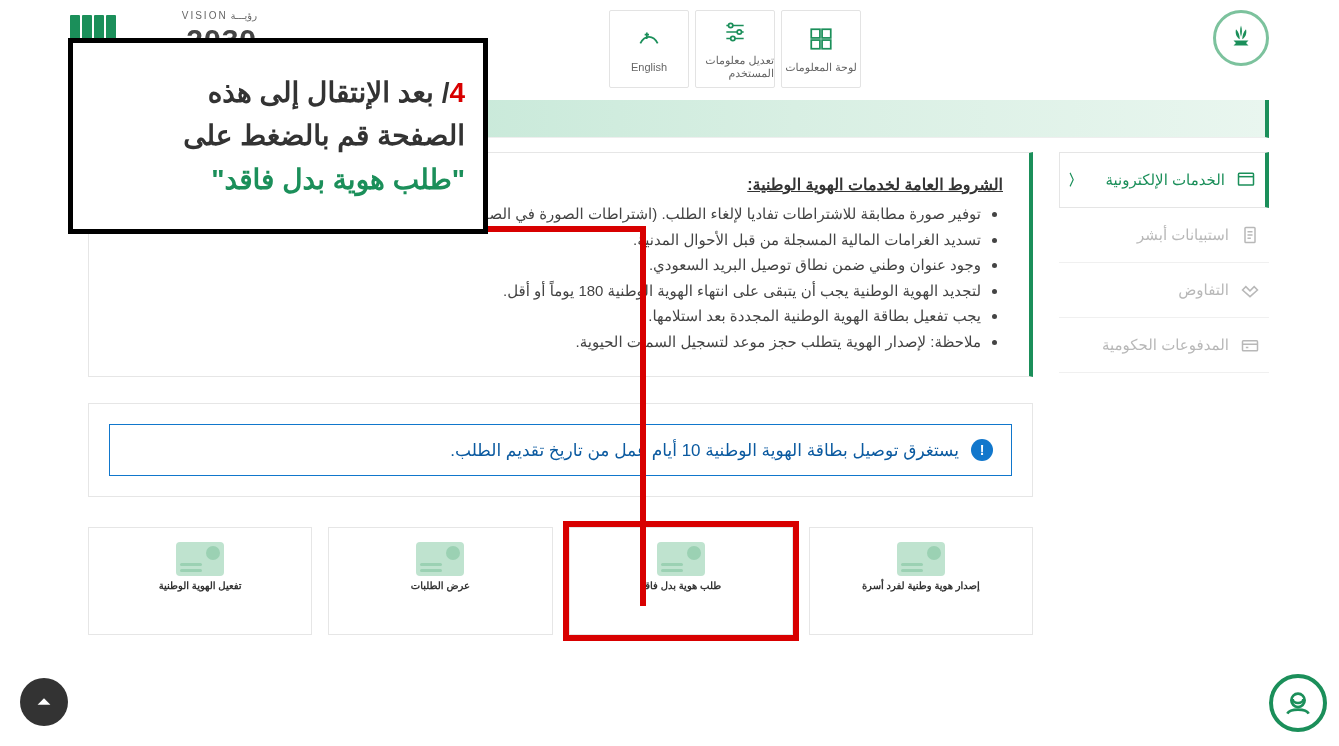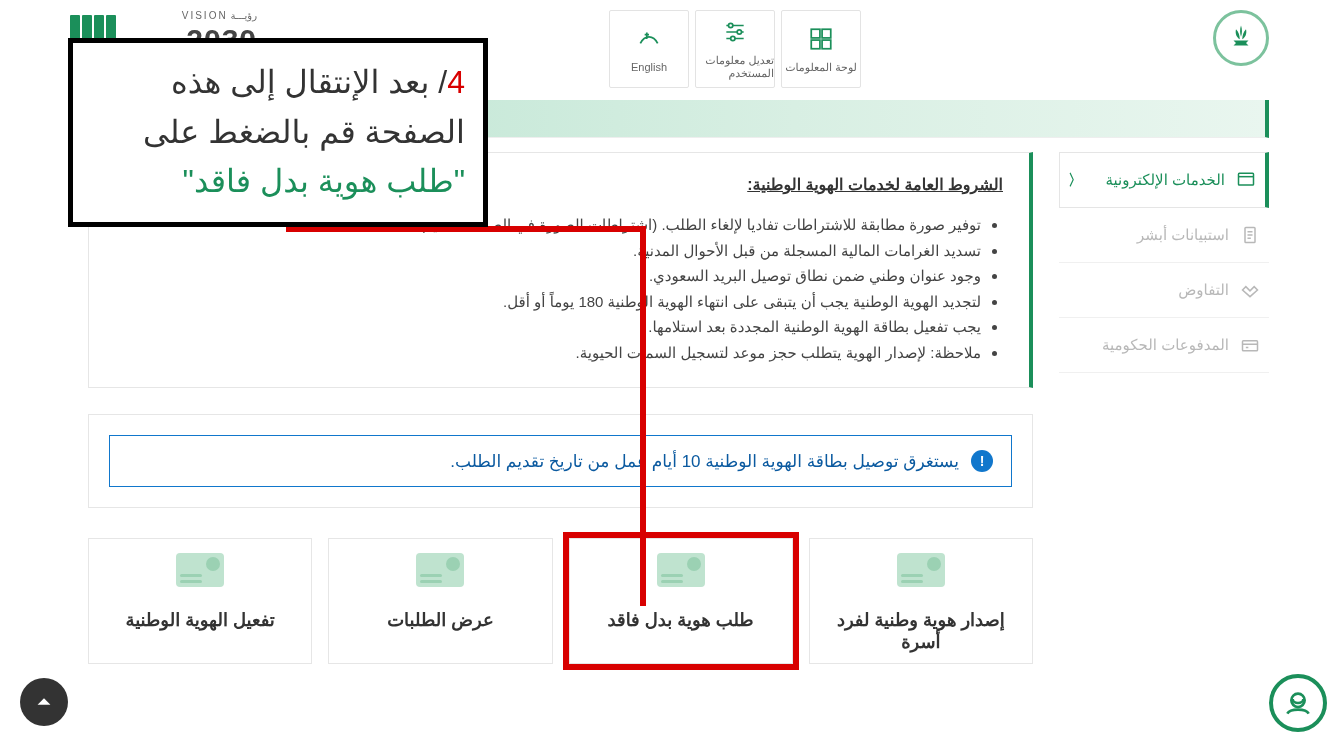--- a/index.html
+++ b/index.html
@@ -147,21 +147,21 @@
   }
   .welcome {
     font-size: 18px;
     font-weight: 700;
     margin-bottom: 10px;
   }
   .terms-head {
     font-size: 16px;
     font-weight: 700;
     text-decoration: underline;
-    margin-bottom: 18px;
+    margin-bottom: 7px;
   }
   .terms-list {
     padding-right: 22px;
     font-size: 15px;
     color:#444;
     line-height: 1.7;
   }
   .terms-list li { list-style: disc; }
 
   .info-box-wrap {
@@ -191,22 +191,22 @@
     gap:16px;
     margin-top:30px;
   }
   .card {
     flex:1;
     border:1px solid #e6e6e6;
     padding:14px 8px 10px;
     text-align:center;
     cursor:pointer;
     min-height:108px;
-    display:flex;flex-direction:column;align-items:center;justify-content:flex-start;gap:22px;
-    font-size:18px;color:#333;font-weight:700;
+    display:flex;flex-direction:column;align-items:center;justify-content:flex-start;gap:4px;
+    font-size:10px;color:#333;font-weight:700;
     background:#fff;
   }
   .card .cico {
     width:48px;height:34px;border-radius:4px;
     background:#bfe3cf;
     position:relative;
   }
   .card .cico::before{
     content:"";position:absolute;right:4px;top:4px;width:14px;height:14px;border-radius:50%;
     background:#9bd1b3;
@@ -220,23 +220,23 @@
     outline-offset: 0;
   }
 
   
   .instruction {
     position:absolute;
     top:38px; left:68px;
     width:420px;
     border:5px solid #000;
     background:#fff;
-    padding:15px 18px;
-    font-size:32px;
-    font-weight:400;
+    padding:28px 18px;
+    font-size:28px;
+    font-weight:700;
     line-height:1.55;
     text-align:right;
     z-index:50;
   }
   .instruction .num { color:#d80000; }
   .instruction .target { color:#1b8f5a; }
 
   
   .connector {
     position:absolute;

